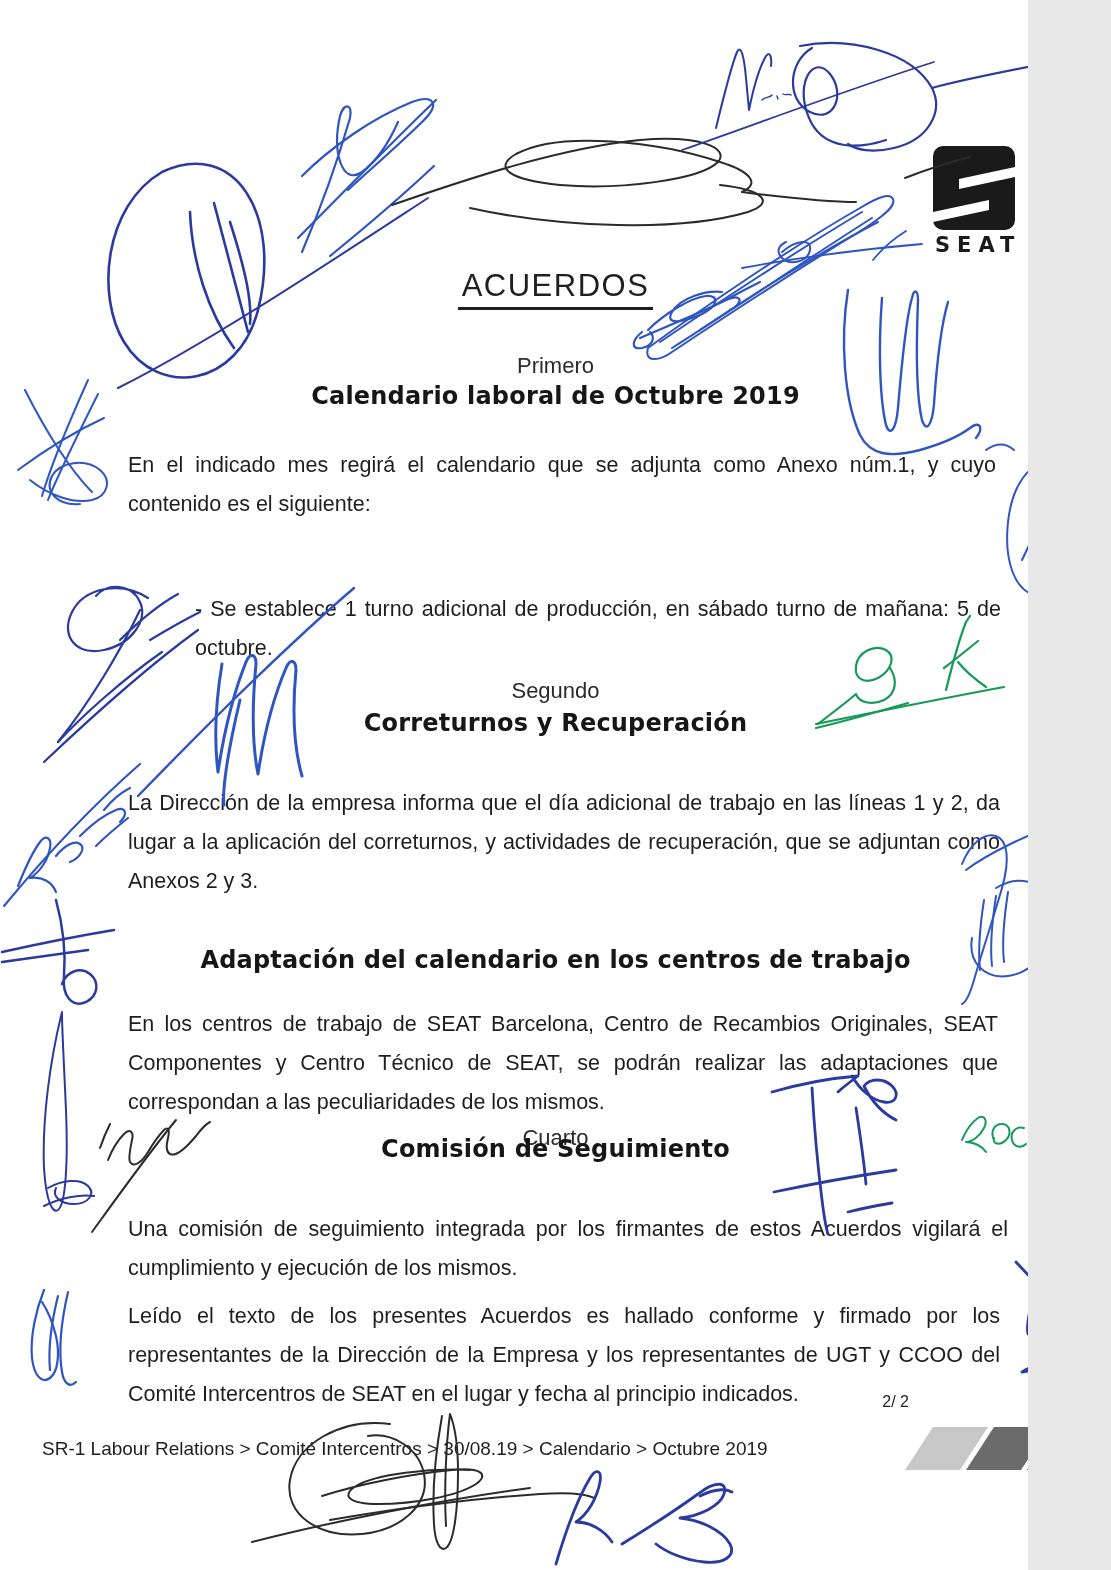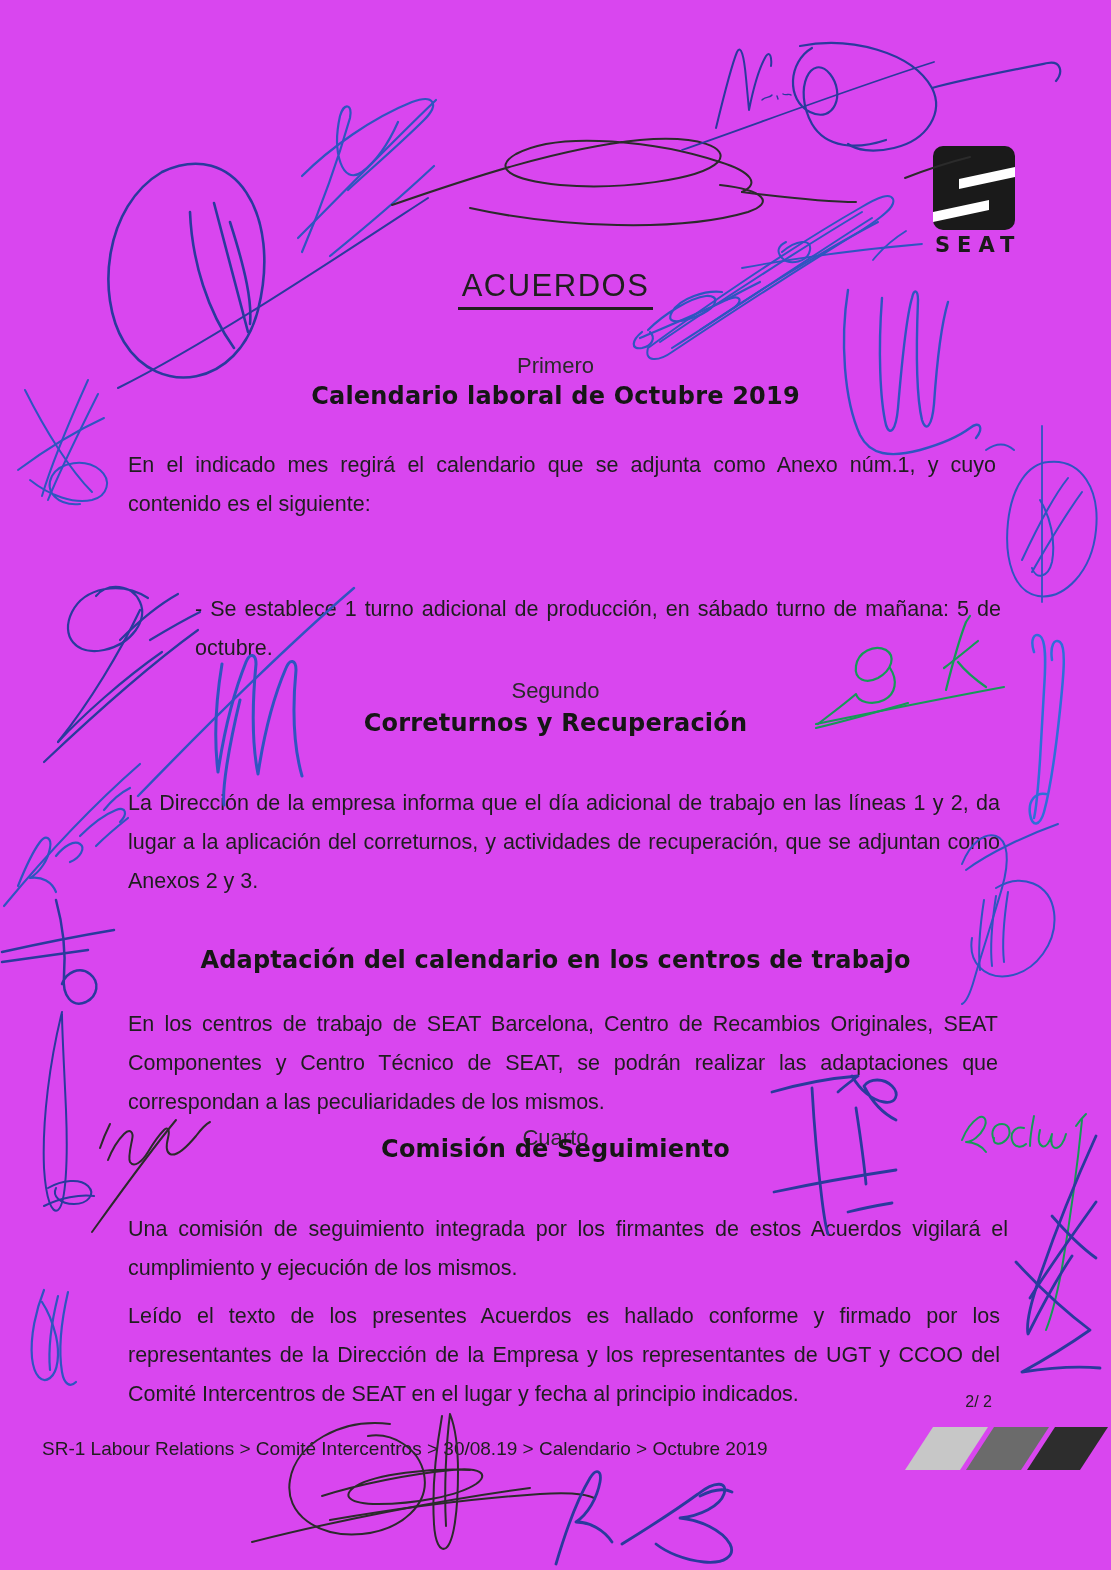--- a/index.html
+++ b/index.html
@@ -1,19 +1,19 @@
 <!DOCTYPE html>
 <html><head>
 <meta charset="utf-8">
 <style>
   html,body{margin:0;padding:0;background:#e8e8e8;}
   .page{
     position:relative;
-    width:1111px;height:1570px;
-    background:#d946ef;
+    width:1028px;height:1570px;
+    background:#ffffff;
     overflow:hidden;
     font-family:"Liberation Sans",sans-serif;
     color:#1e1e1e;
   }
   .abs{position:absolute;}
   .center{left:0;width:1111px;text-align:center;}
   .doc-title{
     top:268px;font-size:31px;letter-spacing:1.5px;color:#1f1f1f;
   }
   .doc-title span{display:inline-block;border-bottom:3px solid #1f1f1f;padding:0 4px 3px 4px;}

